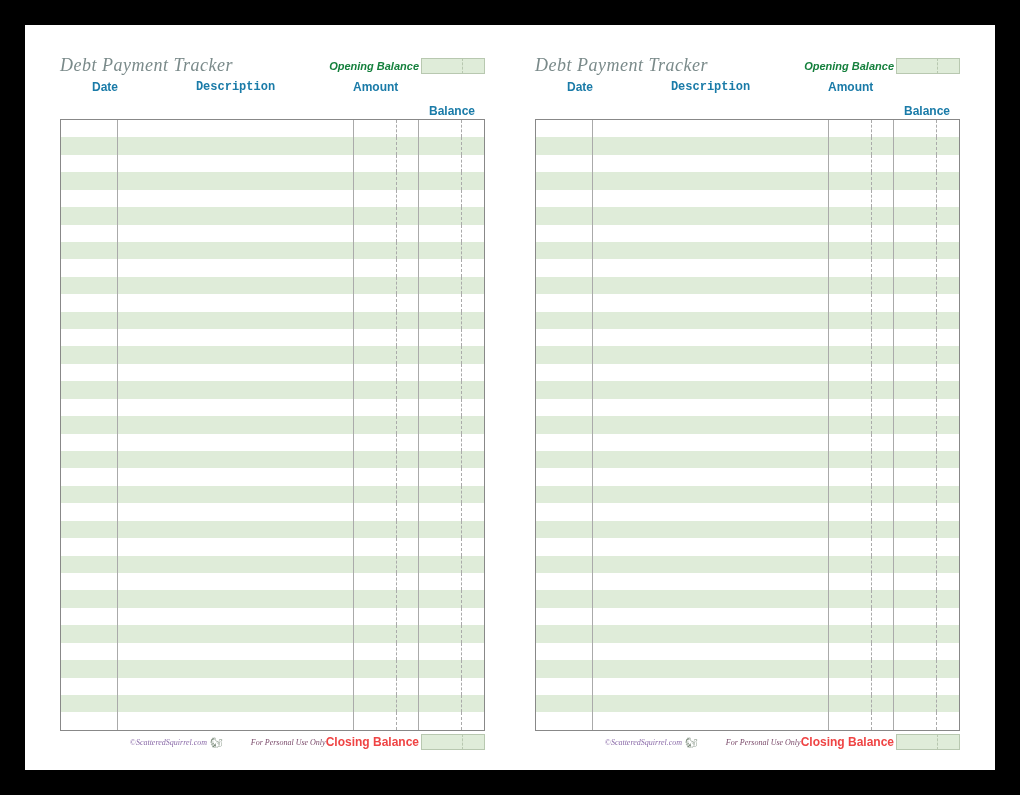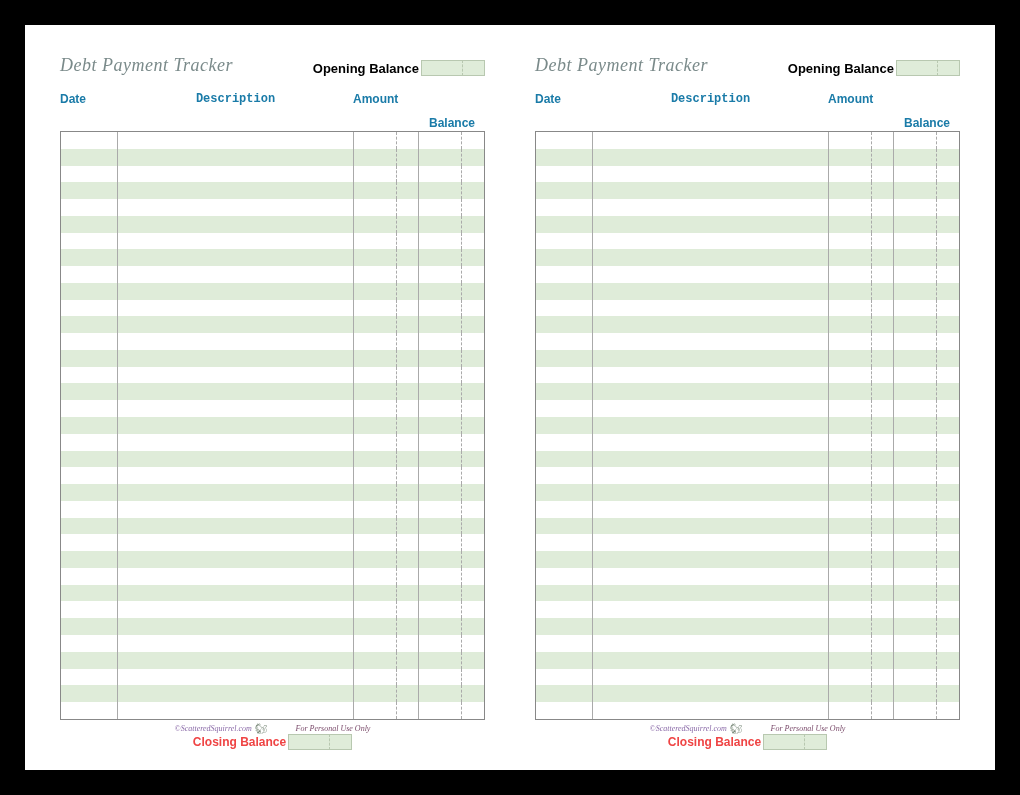--- a/index.html
+++ b/index.html
@@ -18,41 +18,42 @@
     gap: 50px;
     padding: 30px 35px 20px 35px;
   }
   .tracker {
     flex: 1;
     display: flex;
     flex-direction: column;
   }
   .header-row {
     display: flex;
-    align-items: flex-end;
+    align-items: center;
     justify-content: space-between;
-    margin-bottom: 16px;
+    margin-bottom: 4px;
   }
   .title {
     font-size: 18px;
     color: #7a8a8a;
     font-family: Georgia, serif;
     font-style: italic;
     letter-spacing: 0.5px;
   }
   .opening {
     display: flex;
     align-items: center;
   }
   .opening-label {
-    color: #000000;
+    color: #15803d;
     font-weight: bold;
-    font-size: 13px;
+    font-size: 11px;
     font-family: Arial, sans-serif;
     margin-right: 2px;
+    font-style: italic;
   }
   .balance-box {
     display: flex;
     height: 16px;
   }
   .balance-box .b1 {
     width: 42px;
     background: #dfecd9;
     border: 1px solid #b8c8b0;
     border-right: 1px dashed #b8c8b0;
@@ -65,21 +66,21 @@
   }
   .col-headers {
     display: flex;
     color: #1a7ba8;
     font-weight: bold;
     font-size: 12px;
     font-family: Arial, sans-serif;
     border-bottom: 1px solid #888;
     padding-bottom: 1px;
   }
-  .col-date { width: 58px; text-align: left; }
+  .col-date { width: 58px; text-align: right; }
   .col-desc { flex: 1; text-align: center; font-family: Liberation Mono, monospace; }
   .col-amt  { width: 66px; text-align: left; }
   .col-bal  { width: 66px; text-align: center; margin-top: 24px; }
   .rows {
     flex: 1;
     border-left: 1px solid #888;
     border-right: 1px solid #888;
     border-bottom: 1px solid #888;
     display: flex;
     flex-direction: column;
@@ -94,21 +95,20 @@
   .c-desc { flex: 1; border-right: 1px solid #aaa; }
   .c-amt1 { width: 43px; border-right: 1px dashed #aaa; }
   .c-amt2 { width: 22px; border-right: 1px solid #aaa; }
   .c-bal1 { width: 43px; border-right: 1px dashed #aaa; }
   .c-bal2 { width: 22px; }
   .footer-row {
     display: flex;
     align-items: center;
     justify-content: flex-end;
     margin-top: 3px;
-    flex-direction: column;
   }
   .credit {
     font-size: 8px;
     color: #888;
     font-family: Georgia, serif;
     display: flex;
     align-items: center;
     gap: 3px;
   }
   .credit .site { color: #8a6aa8; font-style: italic; }

